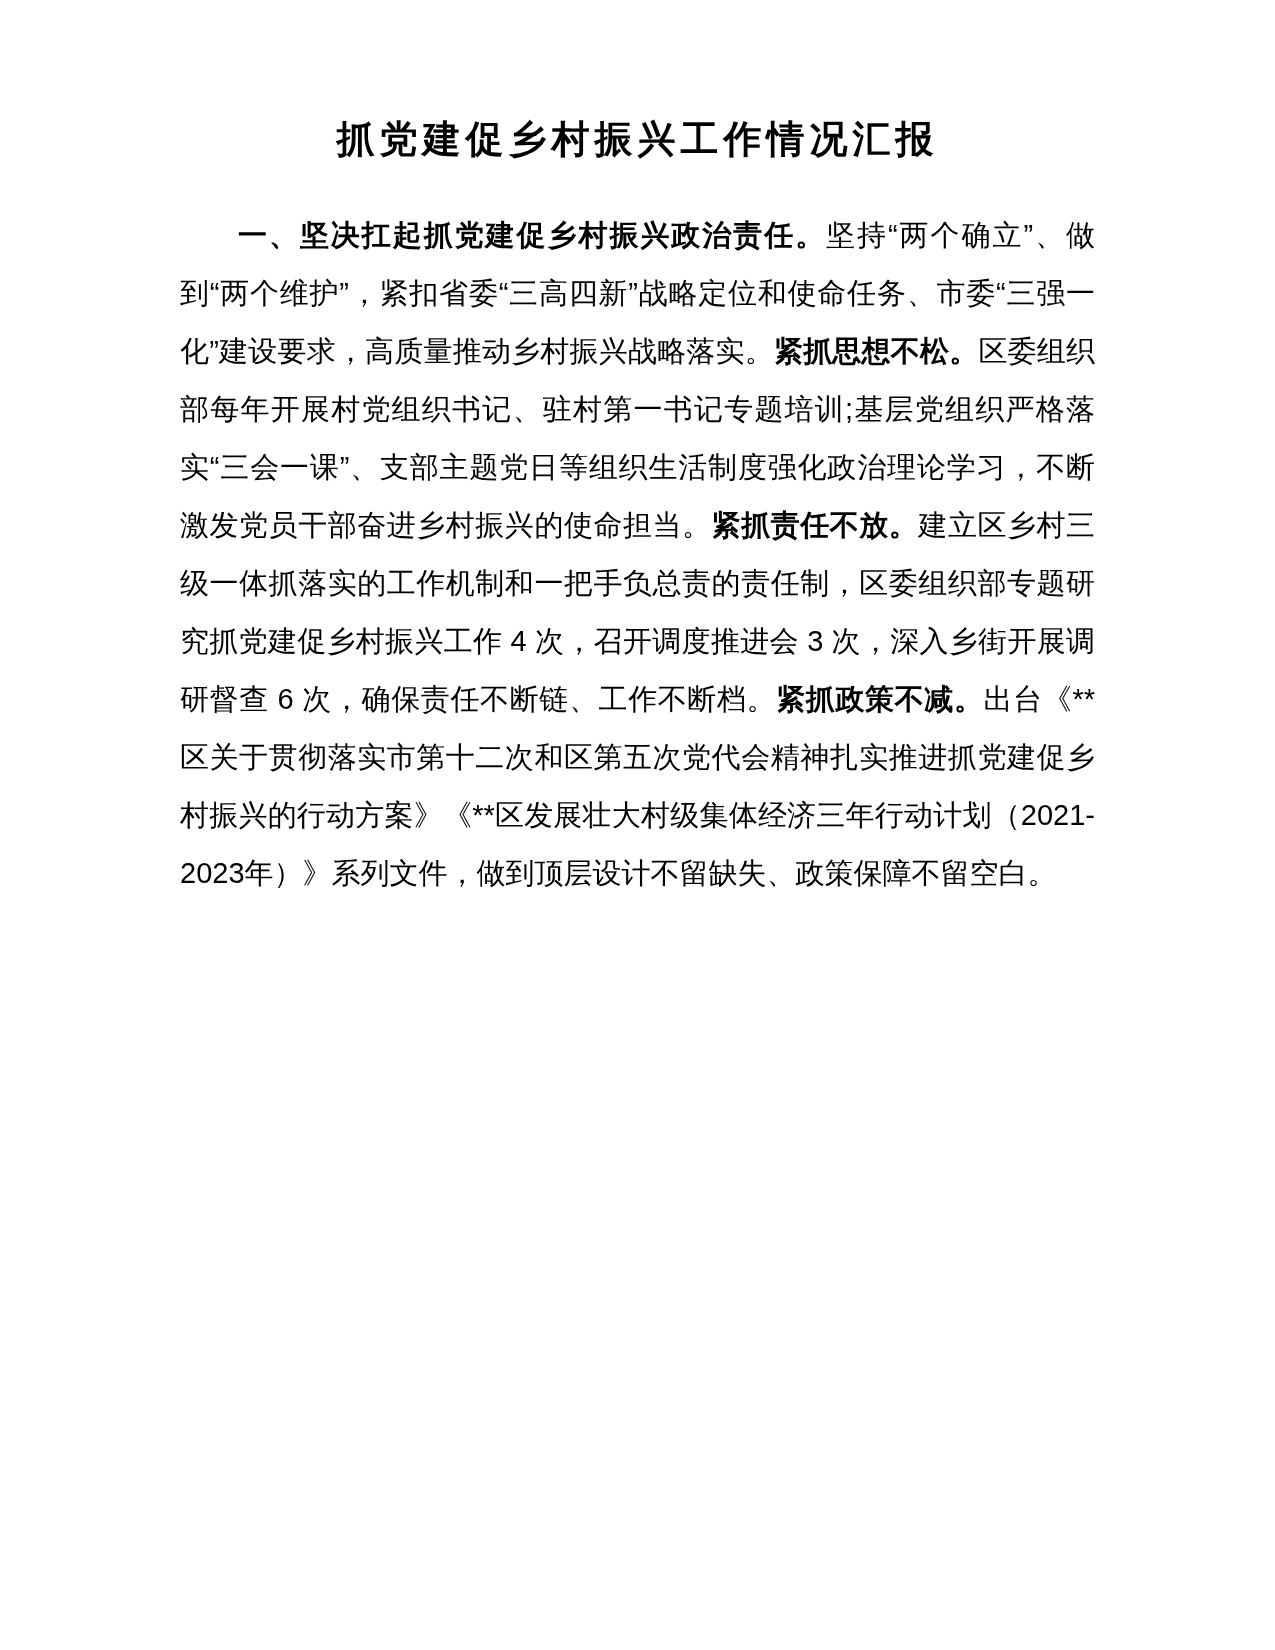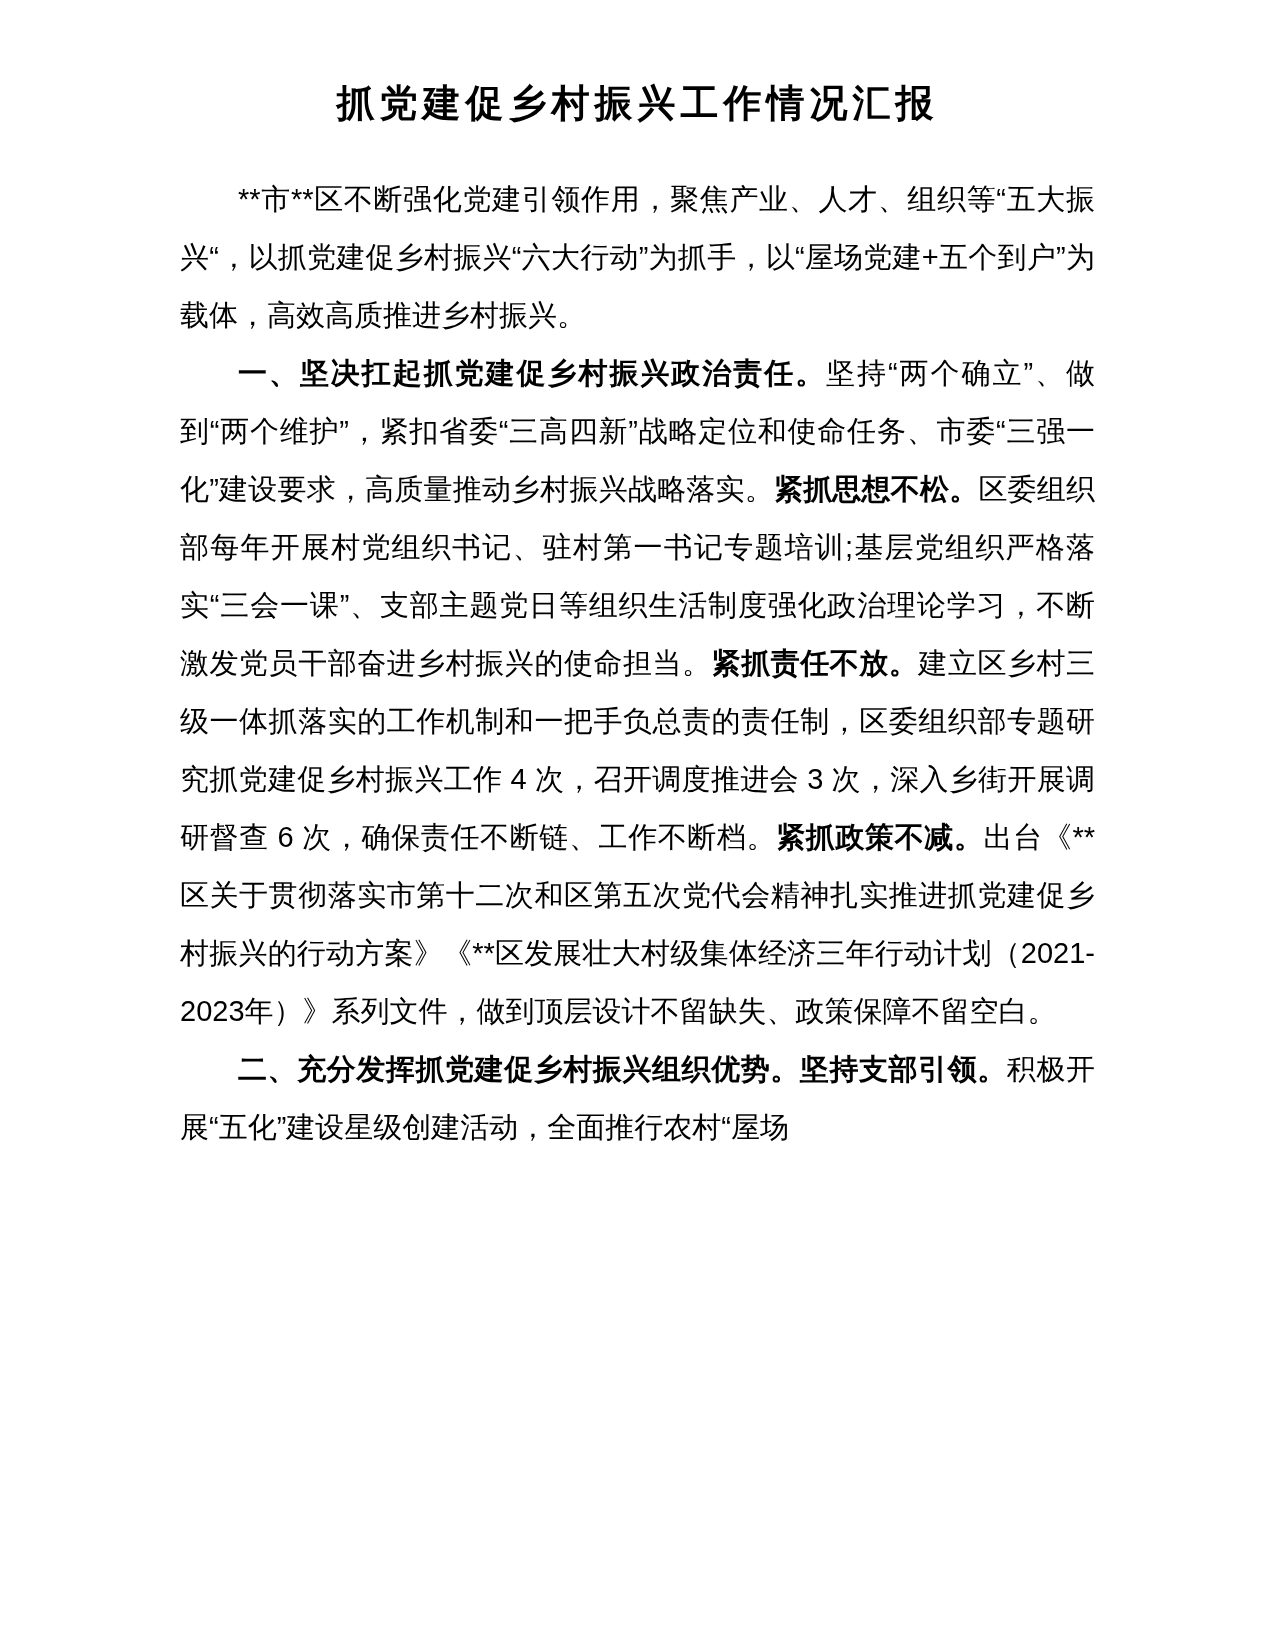--- a/index.html
+++ b/index.html
@@ -7,21 +7,21 @@
     padding: 0;
     background: #ffffff;
   }
   .page {
     position: relative;
     width: 1275px;
     height: 1650px;
     margin: 0 auto;
     background: #ffffff;
     box-sizing: border-box;
-    padding: 80px 180px 0 180px;
+    padding: 116px 180px 0 180px;
     font-family: "Liberation Sans", "DejaVu Sans", sans-serif;
     color: #000000;
     overflow: hidden;
   }
   .doc-title {
     font-size: 38px;
     font-weight: 700;
     line-height: 1.25;
     text-align: center;
     letter-spacing: 5px;
@@ -41,19 +41,17 @@
     margin-top: 20px;
   }
 </style>
 </head>
 <body>
 
 <div class="page">
 
   <h1 class="doc-title">抓党建促乡村振兴工作情况汇报</h1>
 
-  <p class="para"><span>**市**区不断强化党建引领作用，聚焦产业、人才、组织等“五大振兴“，以抓党建促乡村振兴“六大行动”为抓手，以“屋场党建+五个到户”为载体，高效高质推进乡村振兴。</span></p>
 
   <p class="para"><span class="run-bold">一、坚决扛起抓党建促乡村振兴政治责任。</span><span>坚持“两个确立”、做到“两个维护”，紧扣省委“三高四新”战略定位和使命任务、市委“三强一化”建设要求，高质量推动乡村振兴战略落实。</span><span class="run-bold">紧抓思想不松。</span><span>区委组织部每年开展村党组织书记、驻村第一书记专题培训;基层党组织严格落实“三会一课”、支部主题党日等组织生活制度强化政治理论学习，不断激发党员干部奋进乡村振兴的使命担当。</span><span class="run-bold">紧抓责任不放。</span><span>建立区乡村三级一体抓落实的工作机制和一把手负总责的责任制，区委组织部专题研究抓党建促乡村振兴工作 4 次，召开调度推进会 3 次，深入乡街开展调研督查 6 次，确保责任不断链、工作不断档。</span><span class="run-bold">紧抓政策不减。</span><span>出台《**区关于贯彻落实市第十二次和区第五次党代会精神扎实推进抓党建促乡村振兴的行动方案》《**区发展壮大村级集体经济三年行动计划（2021-2023年）》系列文件，做到顶层设计不留缺失、政策保障不留空白。</span></p>
 
-  <p class="para"><span class="run-bold">二、充分发挥抓党建促乡村振兴组织优势。</span><span class="run-bold">坚持支部引领。</span><span>积极开展“五化”建设星级创建活动，全面推行农村“屋场</span></p>
 
 </div>
 
 </body></html>

